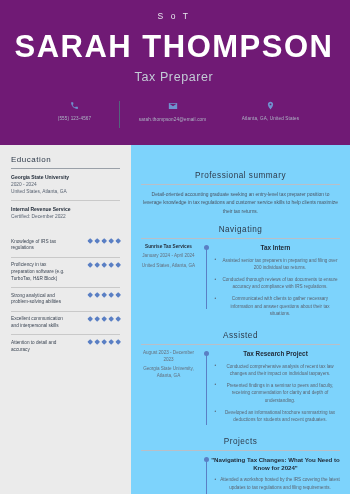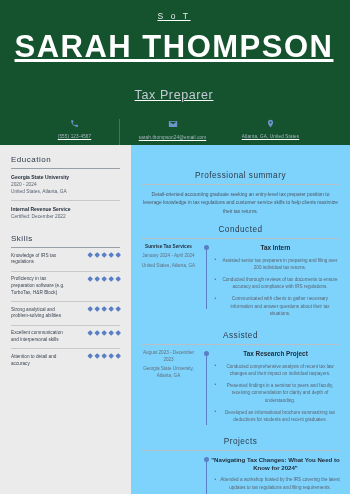--- a/index.html
+++ b/index.html
@@ -6,47 +6,46 @@
   html, body {
     width: 350px; height: 494px;
     background: #ffffff;
     font-family: "Liberation Sans", sans-serif;
     overflow: hidden;
   }
   .page { position: relative; width: 350px; height: 494px; background: #ffffff; }
 
   
   .header {
-    background: #14532d;
+    background: #701a75;
     height: 145px;
     padding: 11px 14px 0 12px;
     text-align: center;
     color: #ffffff;
-    text-decoration: underline;
   }
   .logo {
     font-size: 8.5px;
     letter-spacing: 2.6px;
     color: #e8ebef;
     font-weight: 400;
     margin-bottom: 9px;
   }
   .full-name {
     font-size: 31px;
     font-weight: 700;
     letter-spacing: 1.5px;
     color: #ffffff;
     line-height: 1.12;
   }
   .job-title {
     font-size: 12.5px;
     font-weight: 400;
     color: #c3cbd6;
     letter-spacing: 0.6px;
-    margin-top: 23px;
+    margin-top: 5px;
   }
   .contact-row {
     margin-top: 17px;
     display: flex;
     justify-content: center;
     align-items: flex-start;
   }
   .contact-item {
     display: flex;
     flex-direction: column;
@@ -220,21 +219,20 @@
           <div class="edu-line">United States, Atlanta, GA</div>
         </div>
 
         <div class="edu-item">
           <div class="edu-org">Internal Revenue Service</div>
           <div class="edu-line">Certified: December 2022</div>
         </div>
       </div>
 
       <div class="sec-block">
-        <div class="sec-title">Skills</div>
 
         <div class="skill-row">
           <div class="skill-name">Knowledge of IRS tax regulations</div>
           <div class="skill-dots">
             <span class="dot"></span>
             <span class="dot"></span>
             <span class="dot"></span>
             <span class="dot"></span>
             <span class="dot"></span>
           </div>
@@ -288,21 +286,21 @@
     </div>
 
     <div class="main">
 
       <div class="sec-block">
         <div class="sec-title">Professional summary</div>
         <div class="summary-text">Detail-oriented accounting graduate seeking an entry-level tax preparer position to leverage knowledge in tax regulations and customer service skills to help clients maximize their tax returns.</div>
       </div>
 
       <div class="sec-block">
-        <div class="sec-title">Conducted</div>
+        <div class="sec-title">Navigating</div>
         <div class="entry">
           <div class="entry-meta">
             <div class="meta-org">Sunrise Tax Services</div>
             <div class="meta-line">January 2024 - April 2024</div>
             <div class="meta-line">United States, Atlanta, GA</div>
           </div>
           <div class="timeline">
             <div class="tl-line" style="height:62px"></div>
             <div class="tl-dot"></div>
           </div>

